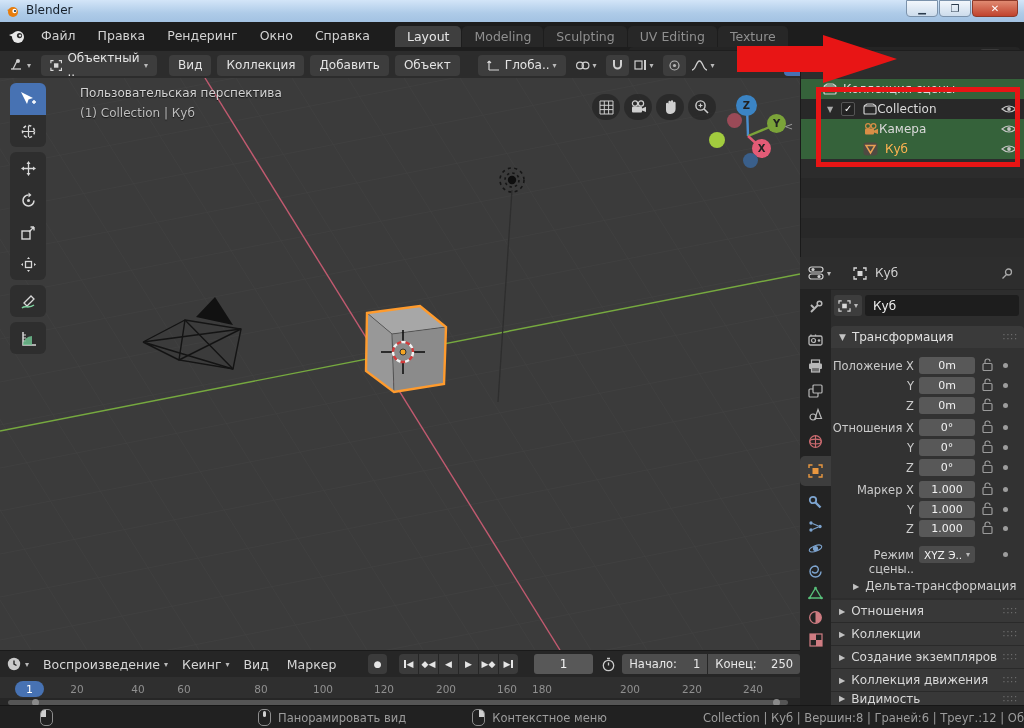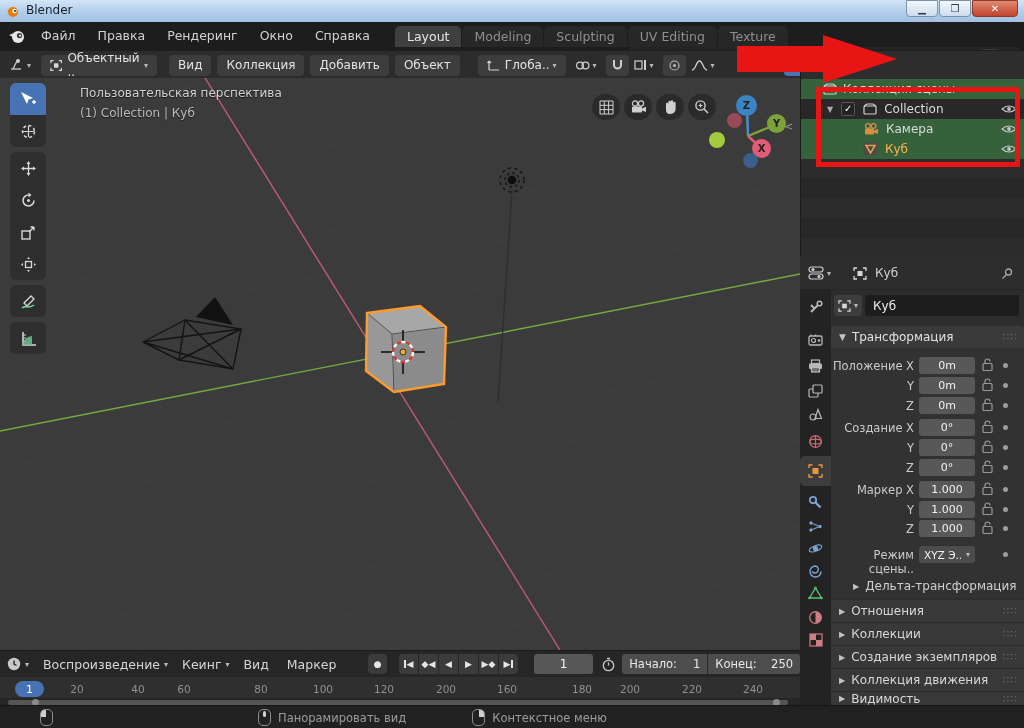--- a/index.html
+++ b/index.html
@@ -450,34 +450,34 @@
       </svg>
       <span style="margin-left:6px">Коллекция сцены</span>
     </div>
     <div class="orow" style="top:21px;background:#282828">
       <span style="margin-left:26px;color:#aaa;font-size:8px">▼</span>
       <span class="chk" style="margin-left:8px">✓</span>
       <svg style="margin-left:8px" width="14" height="12" viewBox="0 0 14 12">
         <rect x="1" y="3" width="12" height="8" rx="1" fill="none" stroke="#d0d0d0" stroke-width="1.2"></rect>
         <path d="M1 3 L4 1 H10 L13 3" fill="none" stroke="#d0d0d0" stroke-width="1.2"></path>
       </svg>
-      <span style="margin-left:7px">Collection</span>
+      <span style="">Collection</span>
       <svg style="margin-left:auto;margin-right:8px" width="16" height="10" viewBox="0 0 16 10">
         <path d="M1 5 Q8 -1 15 5 Q8 11 1 5 Z" fill="none" stroke="#c4c4c4" stroke-width="1.2"></path>
           <circle cx="8" cy="5" r="1.9" fill="#c4c4c4"></circle>
       </svg>
     </div>
     <div class="orow green" style="top:41px">
       <svg style="margin-left:62px" width="16" height="13" viewBox="0 0 16 13">
         <circle cx="5" cy="3" r="2.4" fill="none" stroke="#d98e46" stroke-width="1.2"></circle>
         <circle cx="10.5" cy="3" r="2.4" fill="none" stroke="#d98e46" stroke-width="1.2"></circle>
         <rect x="2" y="5.5" width="9" height="6" rx="1" fill="#d98e46"></rect>
         <path d="M11 7.5 L15 5.8 V11 L11 9.5 Z" fill="#d98e46"></path>
       </svg>
-      <span style="margin-left:7px">Камера</span>
+      <span style="">Камера</span>
       <svg style="margin-left:auto;margin-right:8px" width="16" height="10" viewBox="0 0 16 10">
         <path d="M1 5 Q8 -1 15 5 Q8 11 1 5 Z" fill="none" stroke="#c4c4c4" stroke-width="1.2"></path>
           <circle cx="8" cy="5" r="1.9" fill="#c4c4c4"></circle>
       </svg>
     </div>
     <div class="orow green" style="top:61px">
       <svg style="margin-left:62px" width="15" height="14" viewBox="0 0 15 14">
         <rect x="0.5" y="0.5" width="14" height="13" rx="3" fill="#4f4a42"></rect>
         <path d="M3 3.5 H12 L7.5 11 Z" fill="none" stroke="#e8a053" stroke-width="1.5"></path>
       </svg>
@@ -632,21 +632,21 @@
     </div>
   <span class="pl" style="top:379px">Y</span>
   <div class="pf" style="top:377px">
       <span>0m</span>
     </div>
   <span class="pl" style="top:399px">Z</span>
   <div class="pf" style="top:397px">
       <span>0m</span>
     </div>
 
-  <span class="pl" style="top:421px">Создание X</span>
+  <span class="pl" style="top:421px">Отношения X</span>
   <div class="pf" style="top:419px">
       <span>0°</span>
     </div>
   <span class="pl" style="top:441px">Y</span>
   <div class="pf" style="top:439px">
       <span>0°</span>
     </div>
   <span class="pl" style="top:461px">Z</span>
   <div class="pf" style="top:459px">
       <span>0°</span>
@@ -798,21 +798,21 @@
         <span>1</span>
       </div>
       <span class="rnum" style="left:77px">20</span>
       <span class="rnum" style="left:138px">40</span>
       <span class="rnum" style="left:184px">60</span>
       <span class="rnum" style="left:261px">80</span>
       <span class="rnum" style="left:323px">100</span>
       <span class="rnum" style="left:384px">120</span>
       <span class="rnum" style="left:446px">200</span>
       <span class="rnum" style="left:507px">160</span>
-      <span class="rnum" style="left:582px">180</span>
+      <span class="rnum" style="left:542px">180</span>
       <span class="rnum" style="left:630px">200</span>
       <span class="rnum" style="left:692px">220</span>
       <span class="rnum" style="left:753px">240</span>
     </div>
     <div class="abs" style="left:8px;top:49px;width:780px;height:5px;background:#555;border-radius:3px">
       <div class="abs" style="left:24px;top:-1px;width:7px;height:7px;border-radius:50%;background:#8a8a8a"></div>
       <div class="abs" style="right:8px;top:-1px;width:7px;height:7px;border-radius:50%;background:#8a8a8a"></div>
     </div>
   </div>
 
@@ -821,20 +821,21 @@
         <i></i>
       </div>
     <div class="mouse mid" style="margin-left:198px">
         <i></i>
       </div>
     <span>Панорамировать вид</span>
     <div class="mouse right" style="margin-left:66px">
         <i></i>
       </div>
     <span>Контекстное меню</span>
+    <span style="margin-left:auto;margin-right:0;white-space:nowrap">Collection | Куб | Вершин:8 | Граней:6 | Треуг.:12 | Об</span>
   </div>
 
   <svg id="annotations" class="abs" width="1024" height="728" viewBox="0 0 1024 728">
     <polygon points="737,46 823,46 823,35 897,59 823,83 823,72 737,72" fill="#e81515"></polygon>
     <rect x="818.5" y="89.5" width="199" height="75" fill="none" stroke="#e81515" stroke-width="5"></rect>
   </svg>
 
 </div>
 
 </body></html>

